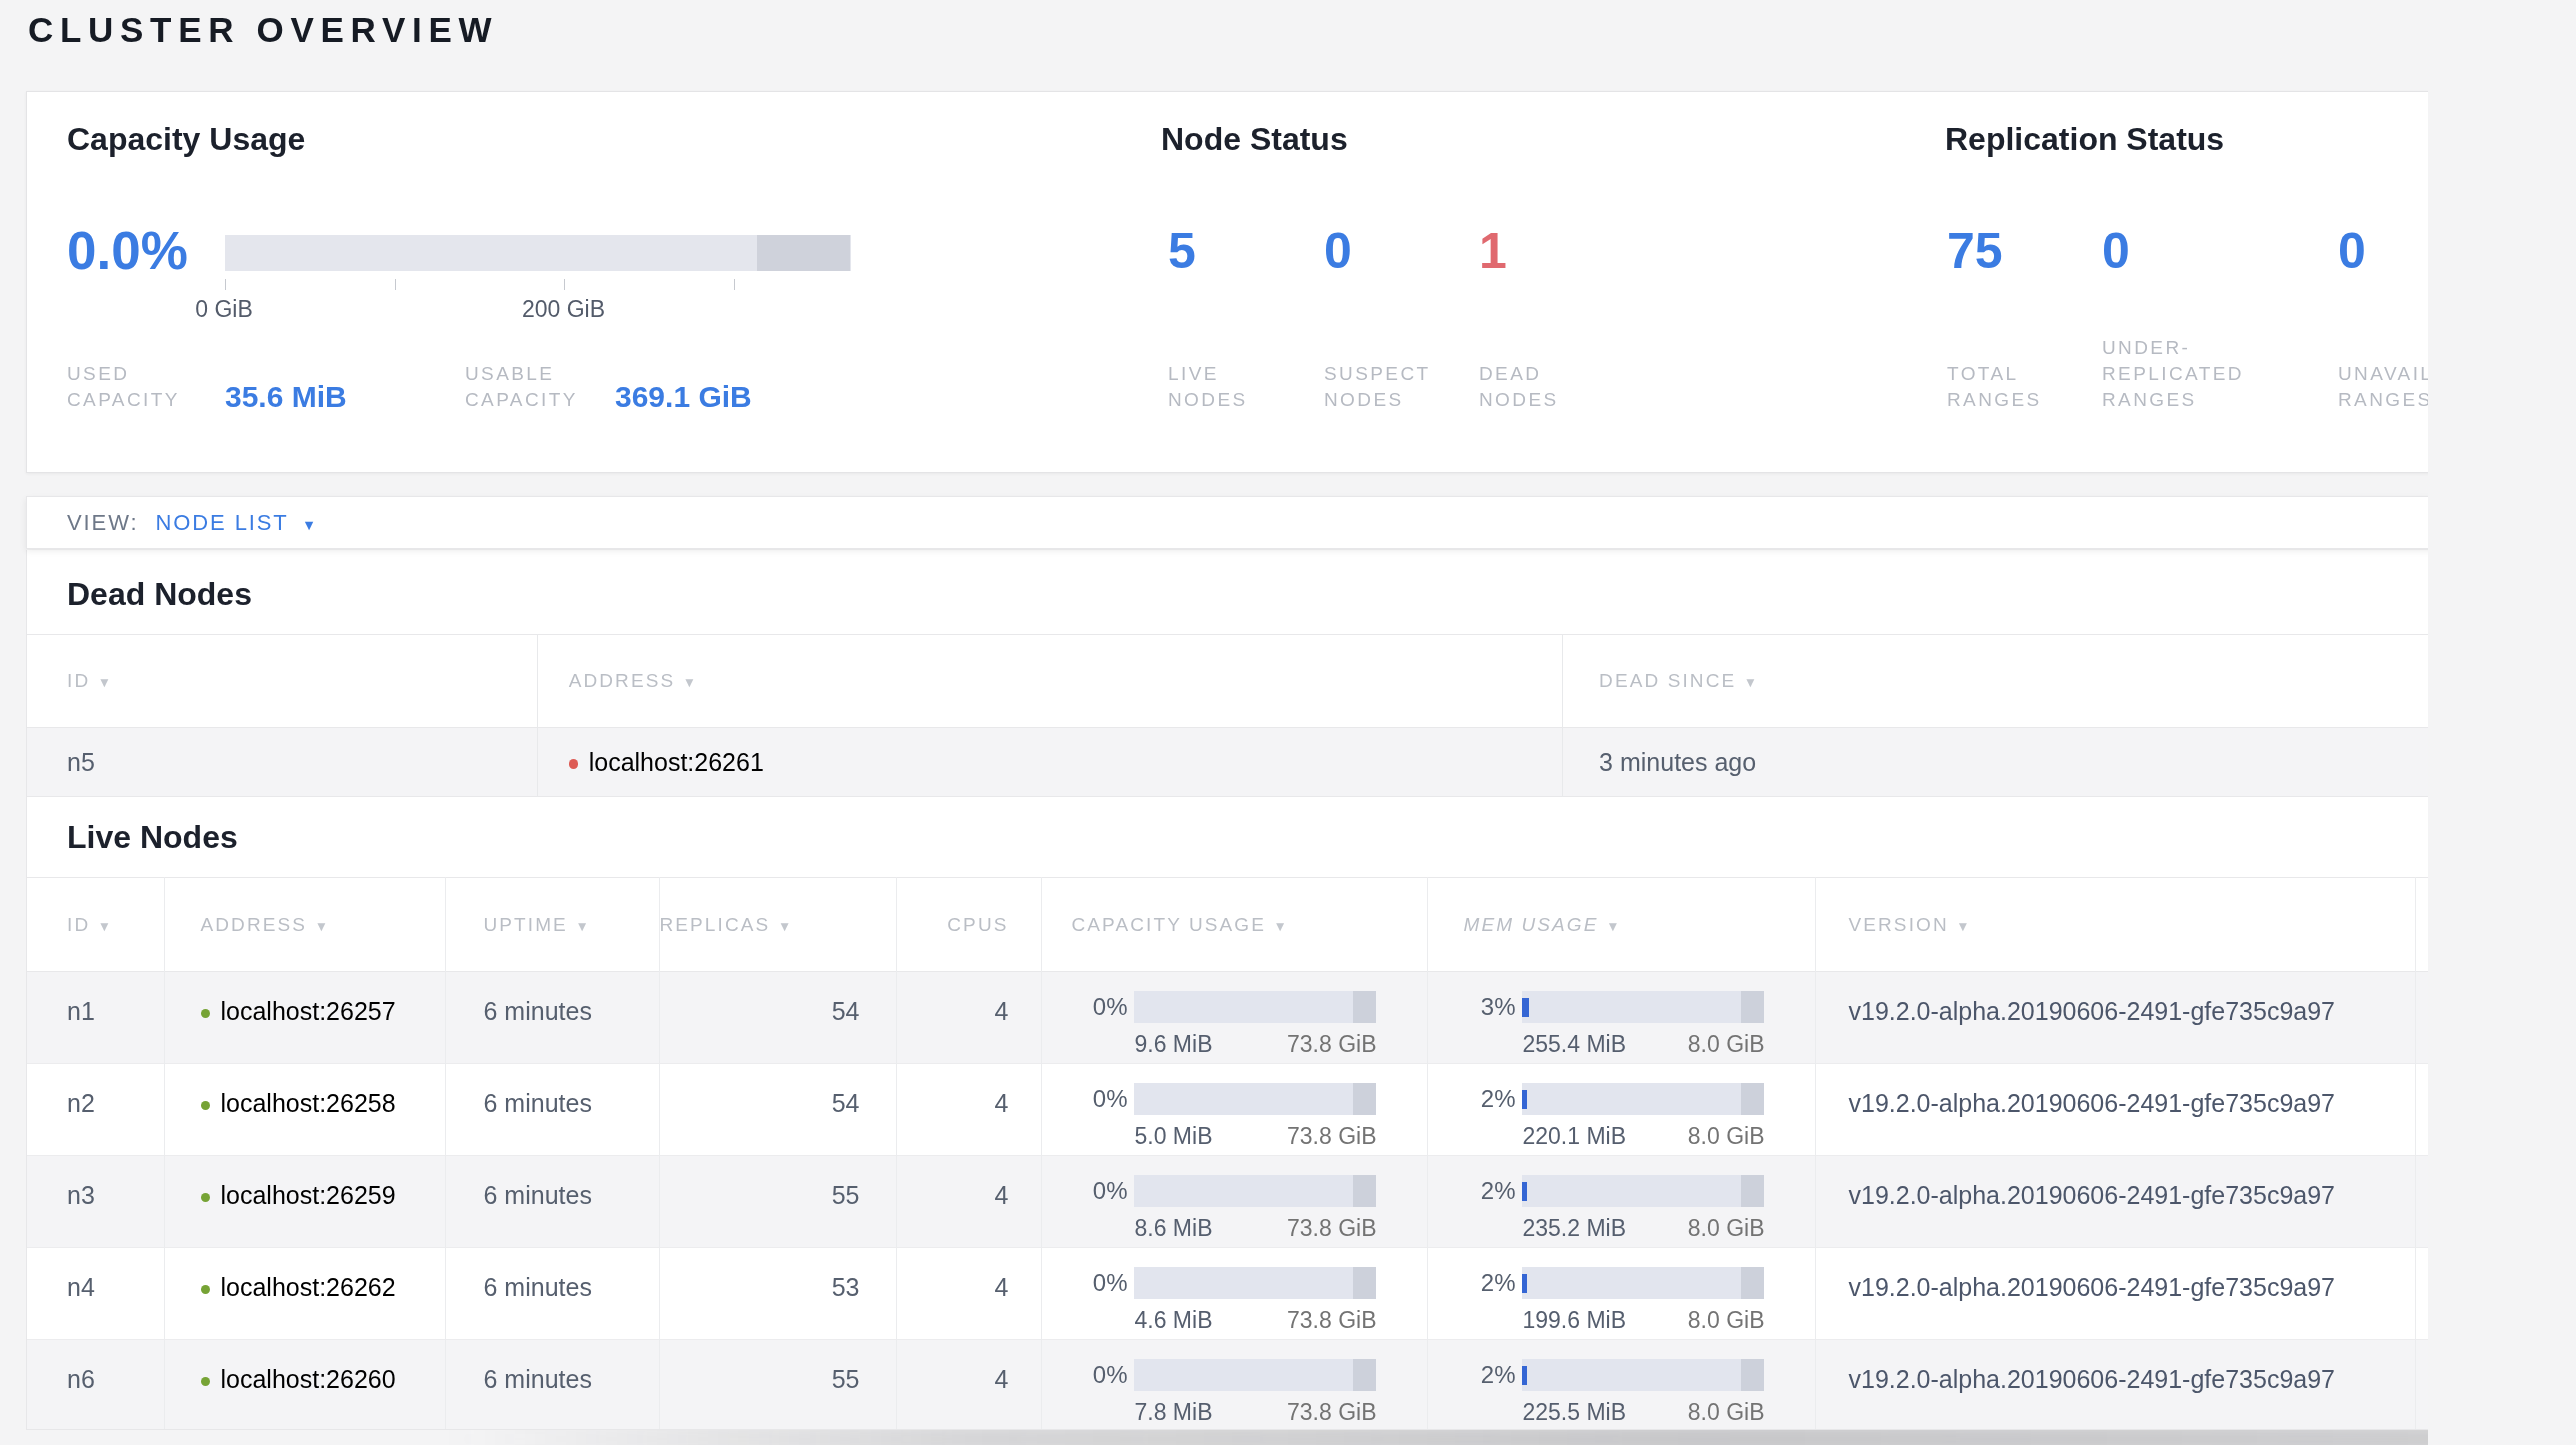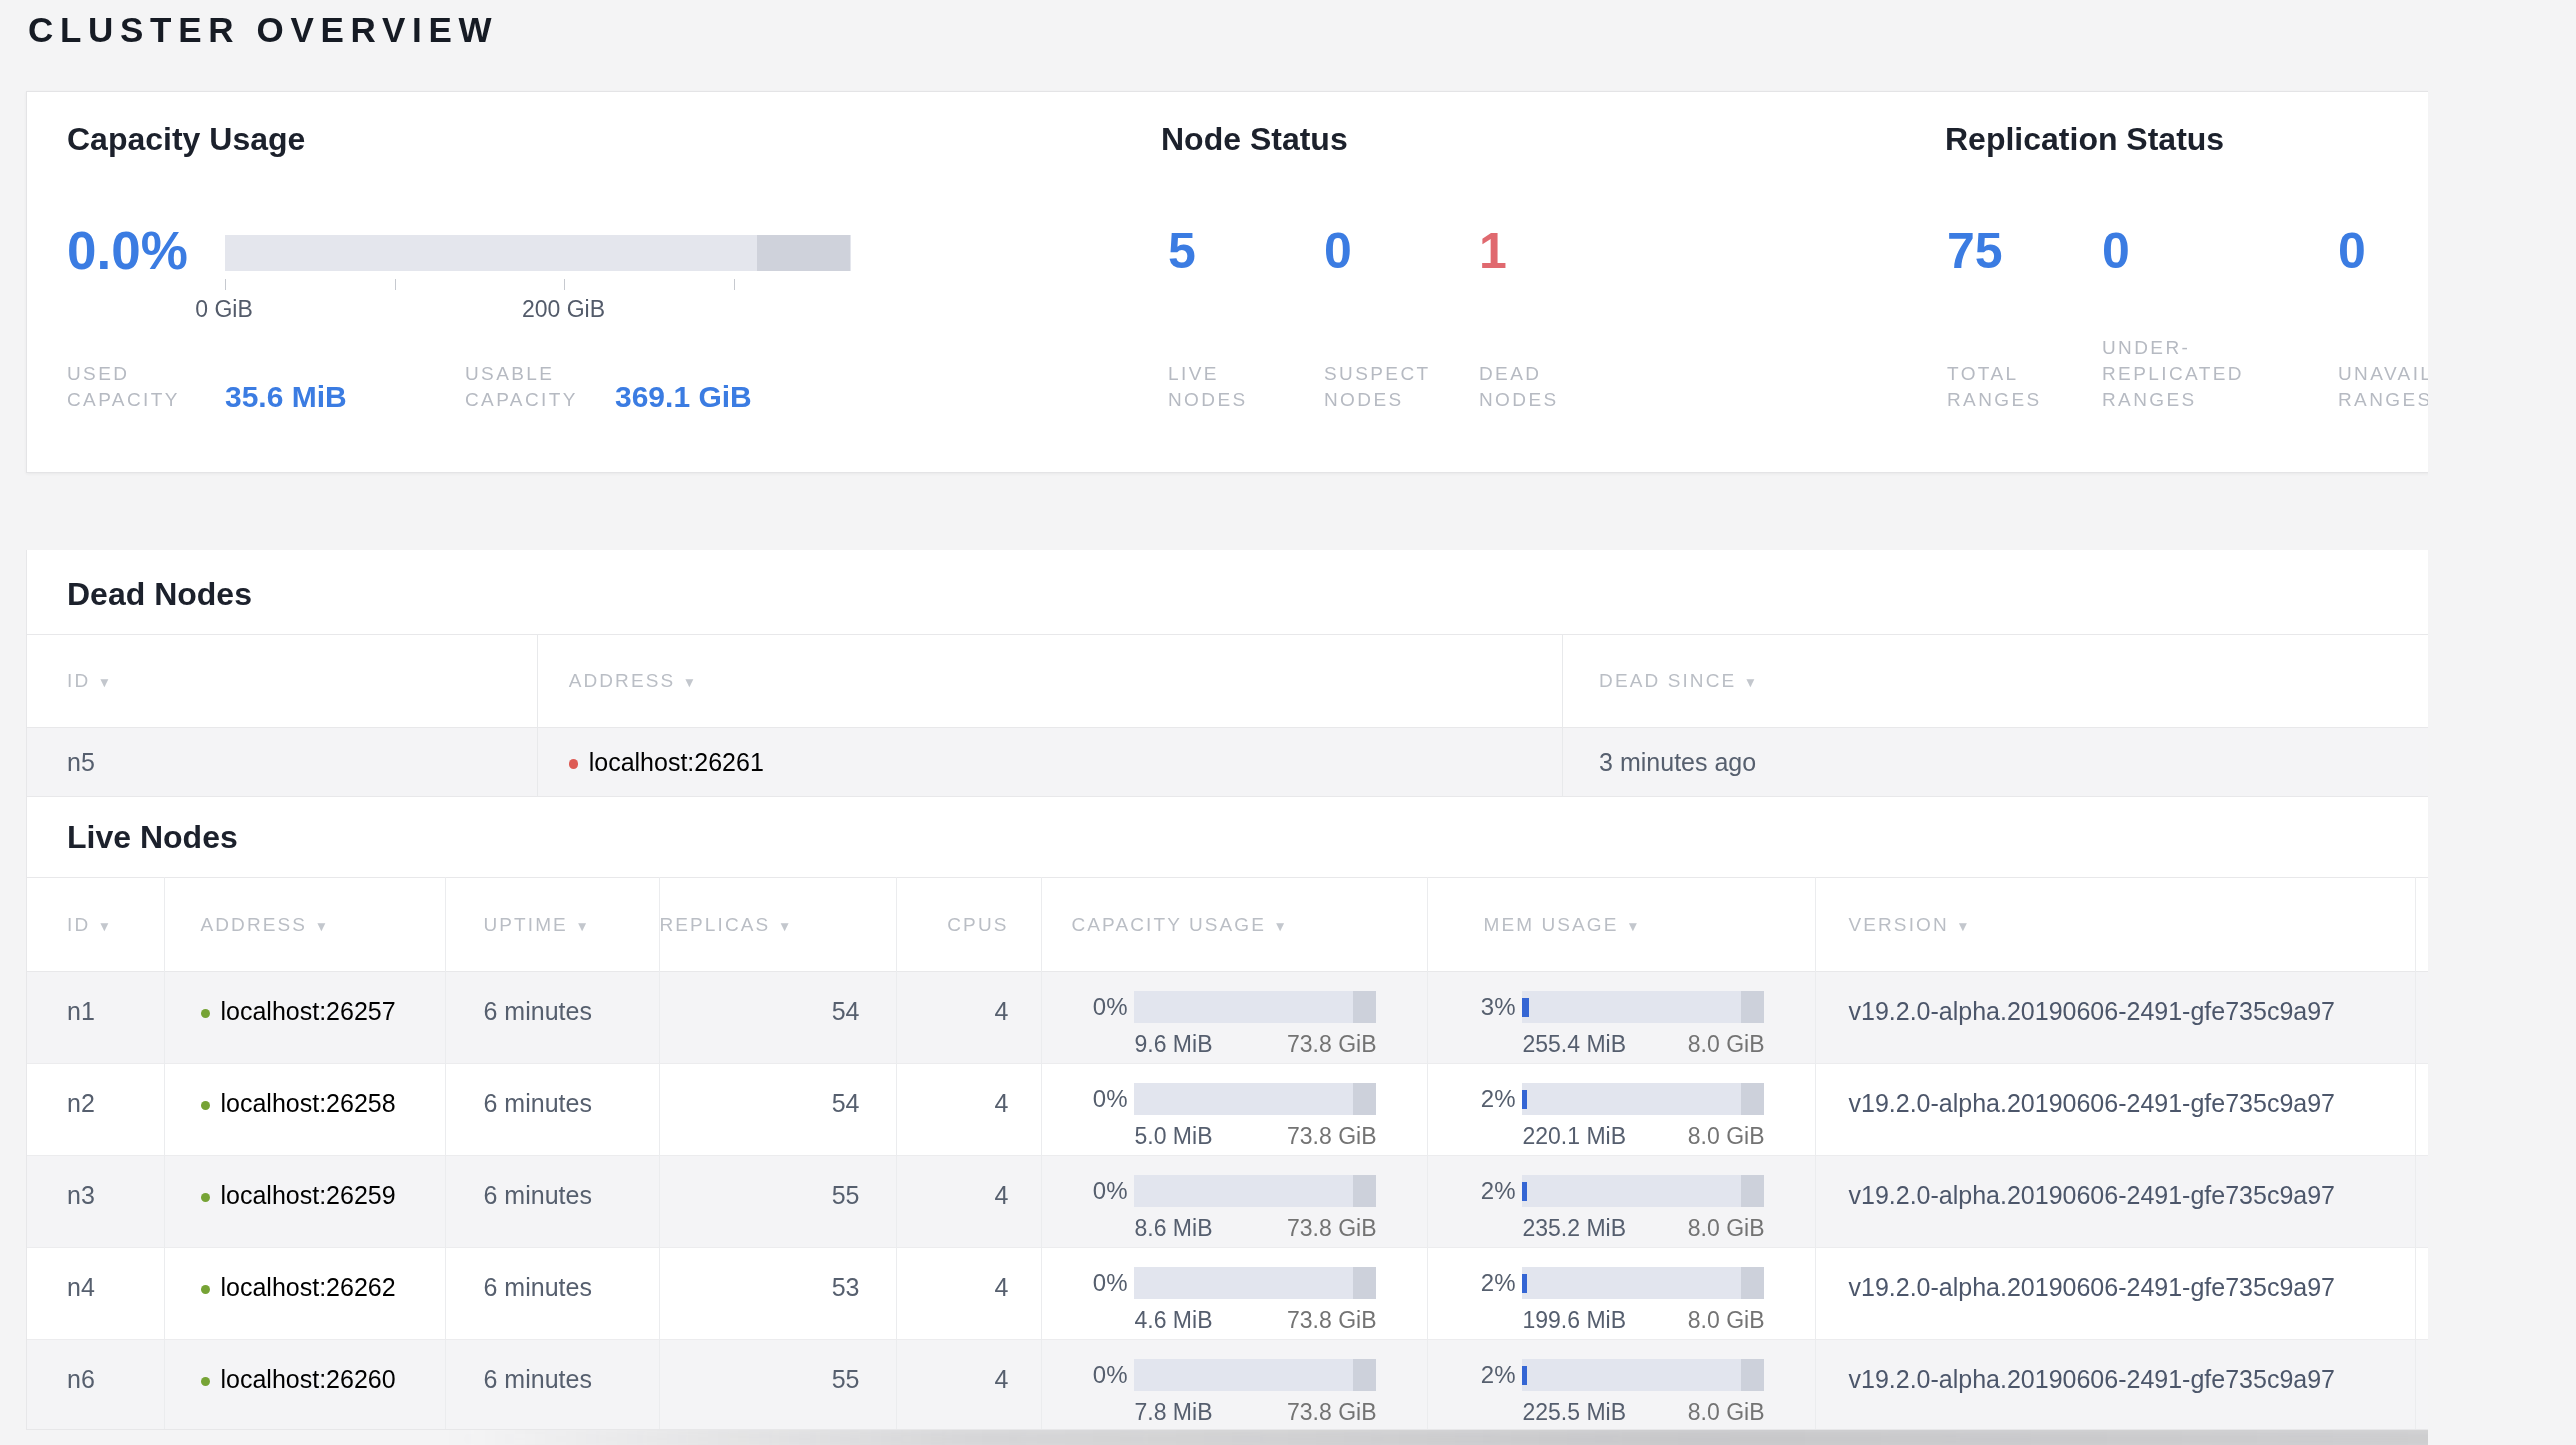--- a/index.html
+++ b/index.html
@@ -76,21 +76,21 @@
   .live tbody tr:nth-child(odd) { background:#f4f4f6; }
   .live tbody tr { border-top:1px solid #ececee; }
   .live tbody tr:last-child { border-bottom:1px solid #e5e5e7; }
   .live .lc2,.live .lc3,.live .lc4,.live .lc5,.live .lc6,.live .lc7,.live .lc8,.live .lc9 { border-left:1px solid #ebecee; }
   th.lc1 { padding-left:40px; }  td.lc1 { padding:25px 0 0 40px; }
   th.lc2 { padding-left:36px; }  td.lc2 { padding:25px 0 0 36px; }
   th.lc3 { padding-left:38px; }  td.lc3 { padding:25px 0 0 38px; }
   th.lc4 { padding-right:36px; text-align:left; } td.lc4 { padding:25px 36px 0 0; text-align:right; }
   th.lc5 { padding-right:32px; text-align:right; } td.lc5 { padding:25px 32px 0 0; text-align:right; }
   th.lc6 { padding-left:30px; }
-  th.lc7 { padding-left:56px; }
+  th.lc7 { padding-left:36px;font-style:italic; }
   th.lc8 { padding-left:33px; }  td.lc8 { padding:25px 0 0 33px; color:#4c566a; }
   th.lc9 { padding-left:27px; }  td.lc9 { padding:25px 0 0 27px; }
   .status-dot { display:inline-block; width:9.5px; height:9.5px; border-radius:50%; margin-right:10.5px; vertical-align:1.9px; }
   .dot-green { background:#76a335; }
   .dot-red   { background:#dd5b55; }
   a.link { color:#000000; text-decoration:none; cursor:pointer; }
   
   .usage { padding-top:19px; }
   td.lc6 .usage { padding-left:27px; }
   td.lc7 .usage { padding-left:27px; }
@@ -149,20 +149,26 @@
 
     <div class="sec-heading repl">Replication Status</div>
     <div class="stat-num" style="left:1920px;">75</div>
     <div class="stat-num" style="left:2075px;">0</div>
     <div class="stat-num" style="left:2311px;">0</div>
     <div class="stat-label" style="left:1920px;width:129px;">TOTAL RANGES</div>
     <div class="stat-label" style="left:2075px;width:167px;margin-top:40px;">UNDER-REPLICATED RANGES</div>
     <div class="stat-label" style="left:2311px;width:196px;">UNAVAILABLE RANGES</div>
   </div>
 
+  <div class="view-bar">
+    <span class="view-label">VIEW:</span>
+    <span class="view-selected">
+      <span>NODE LIST</span><span class="view-caret">▼</span>
+    </span>
+  </div>
 
   <div class="tables-card">
 
     <div class="tbl-heading dead-h">Dead Nodes</div>
 
     <table class="dead">
       <colgroup>
           <col style="width:510px">
           <col style="width:1025px">
           <col style="width:987px">

